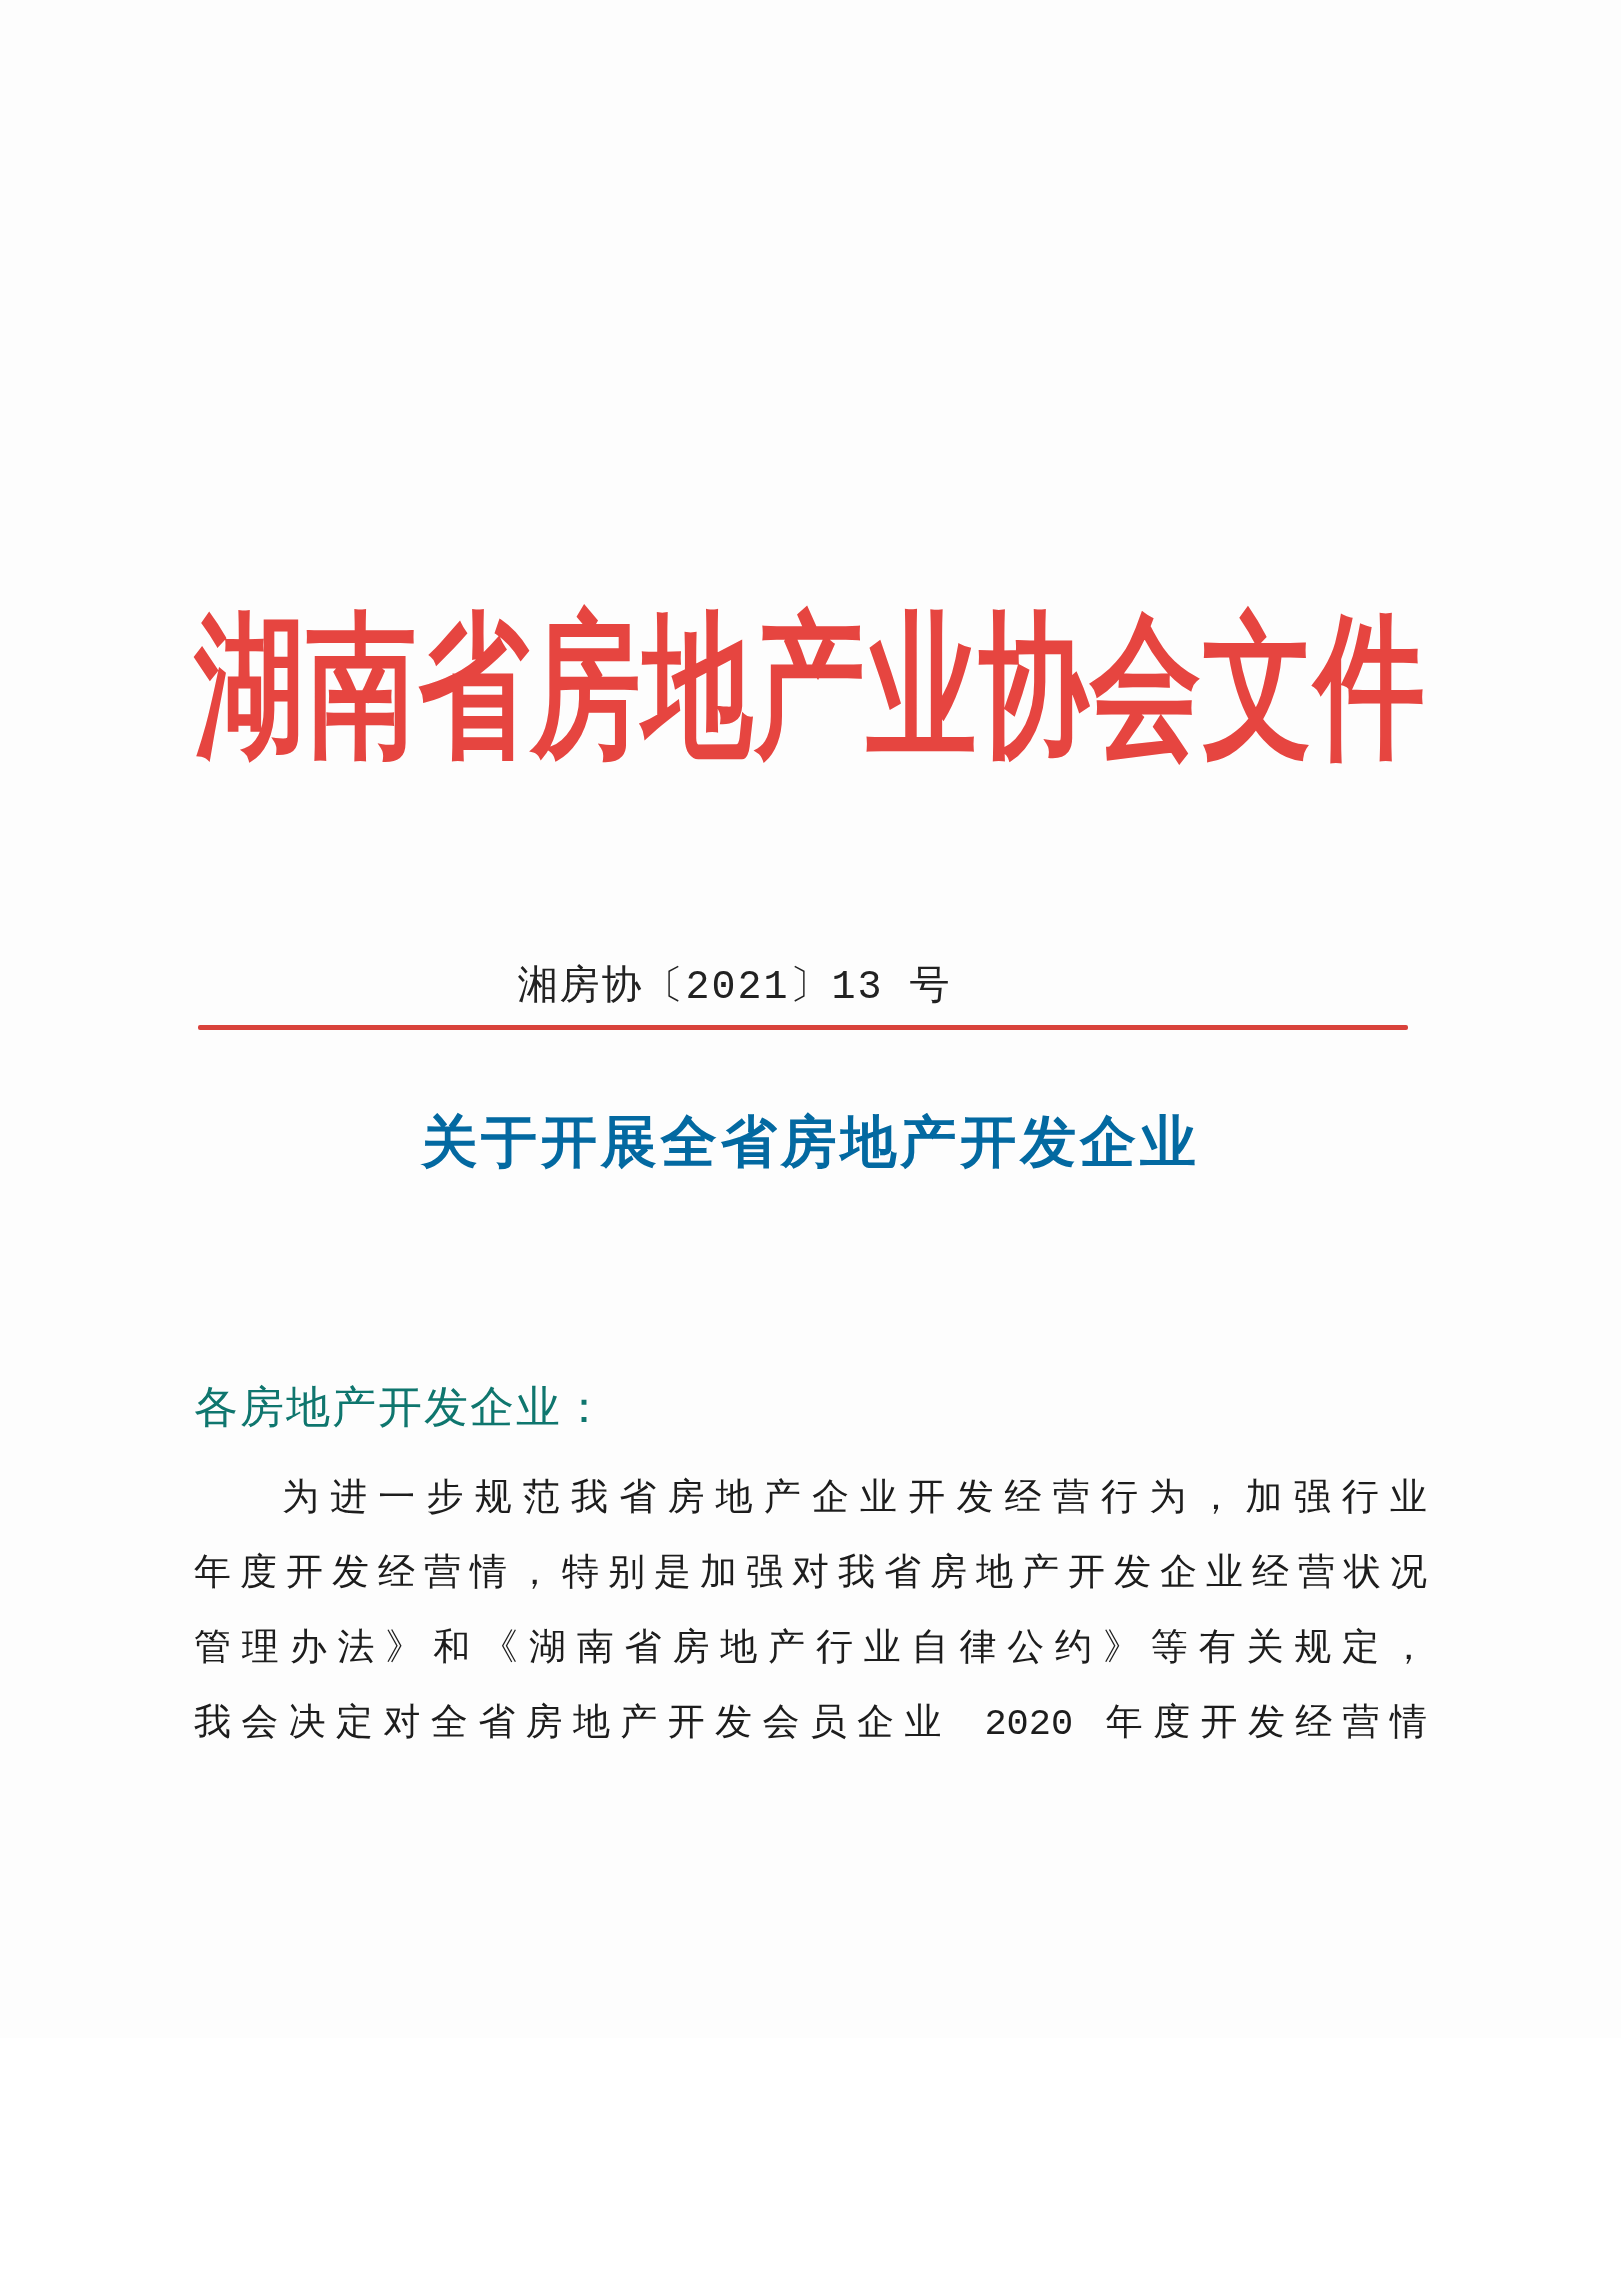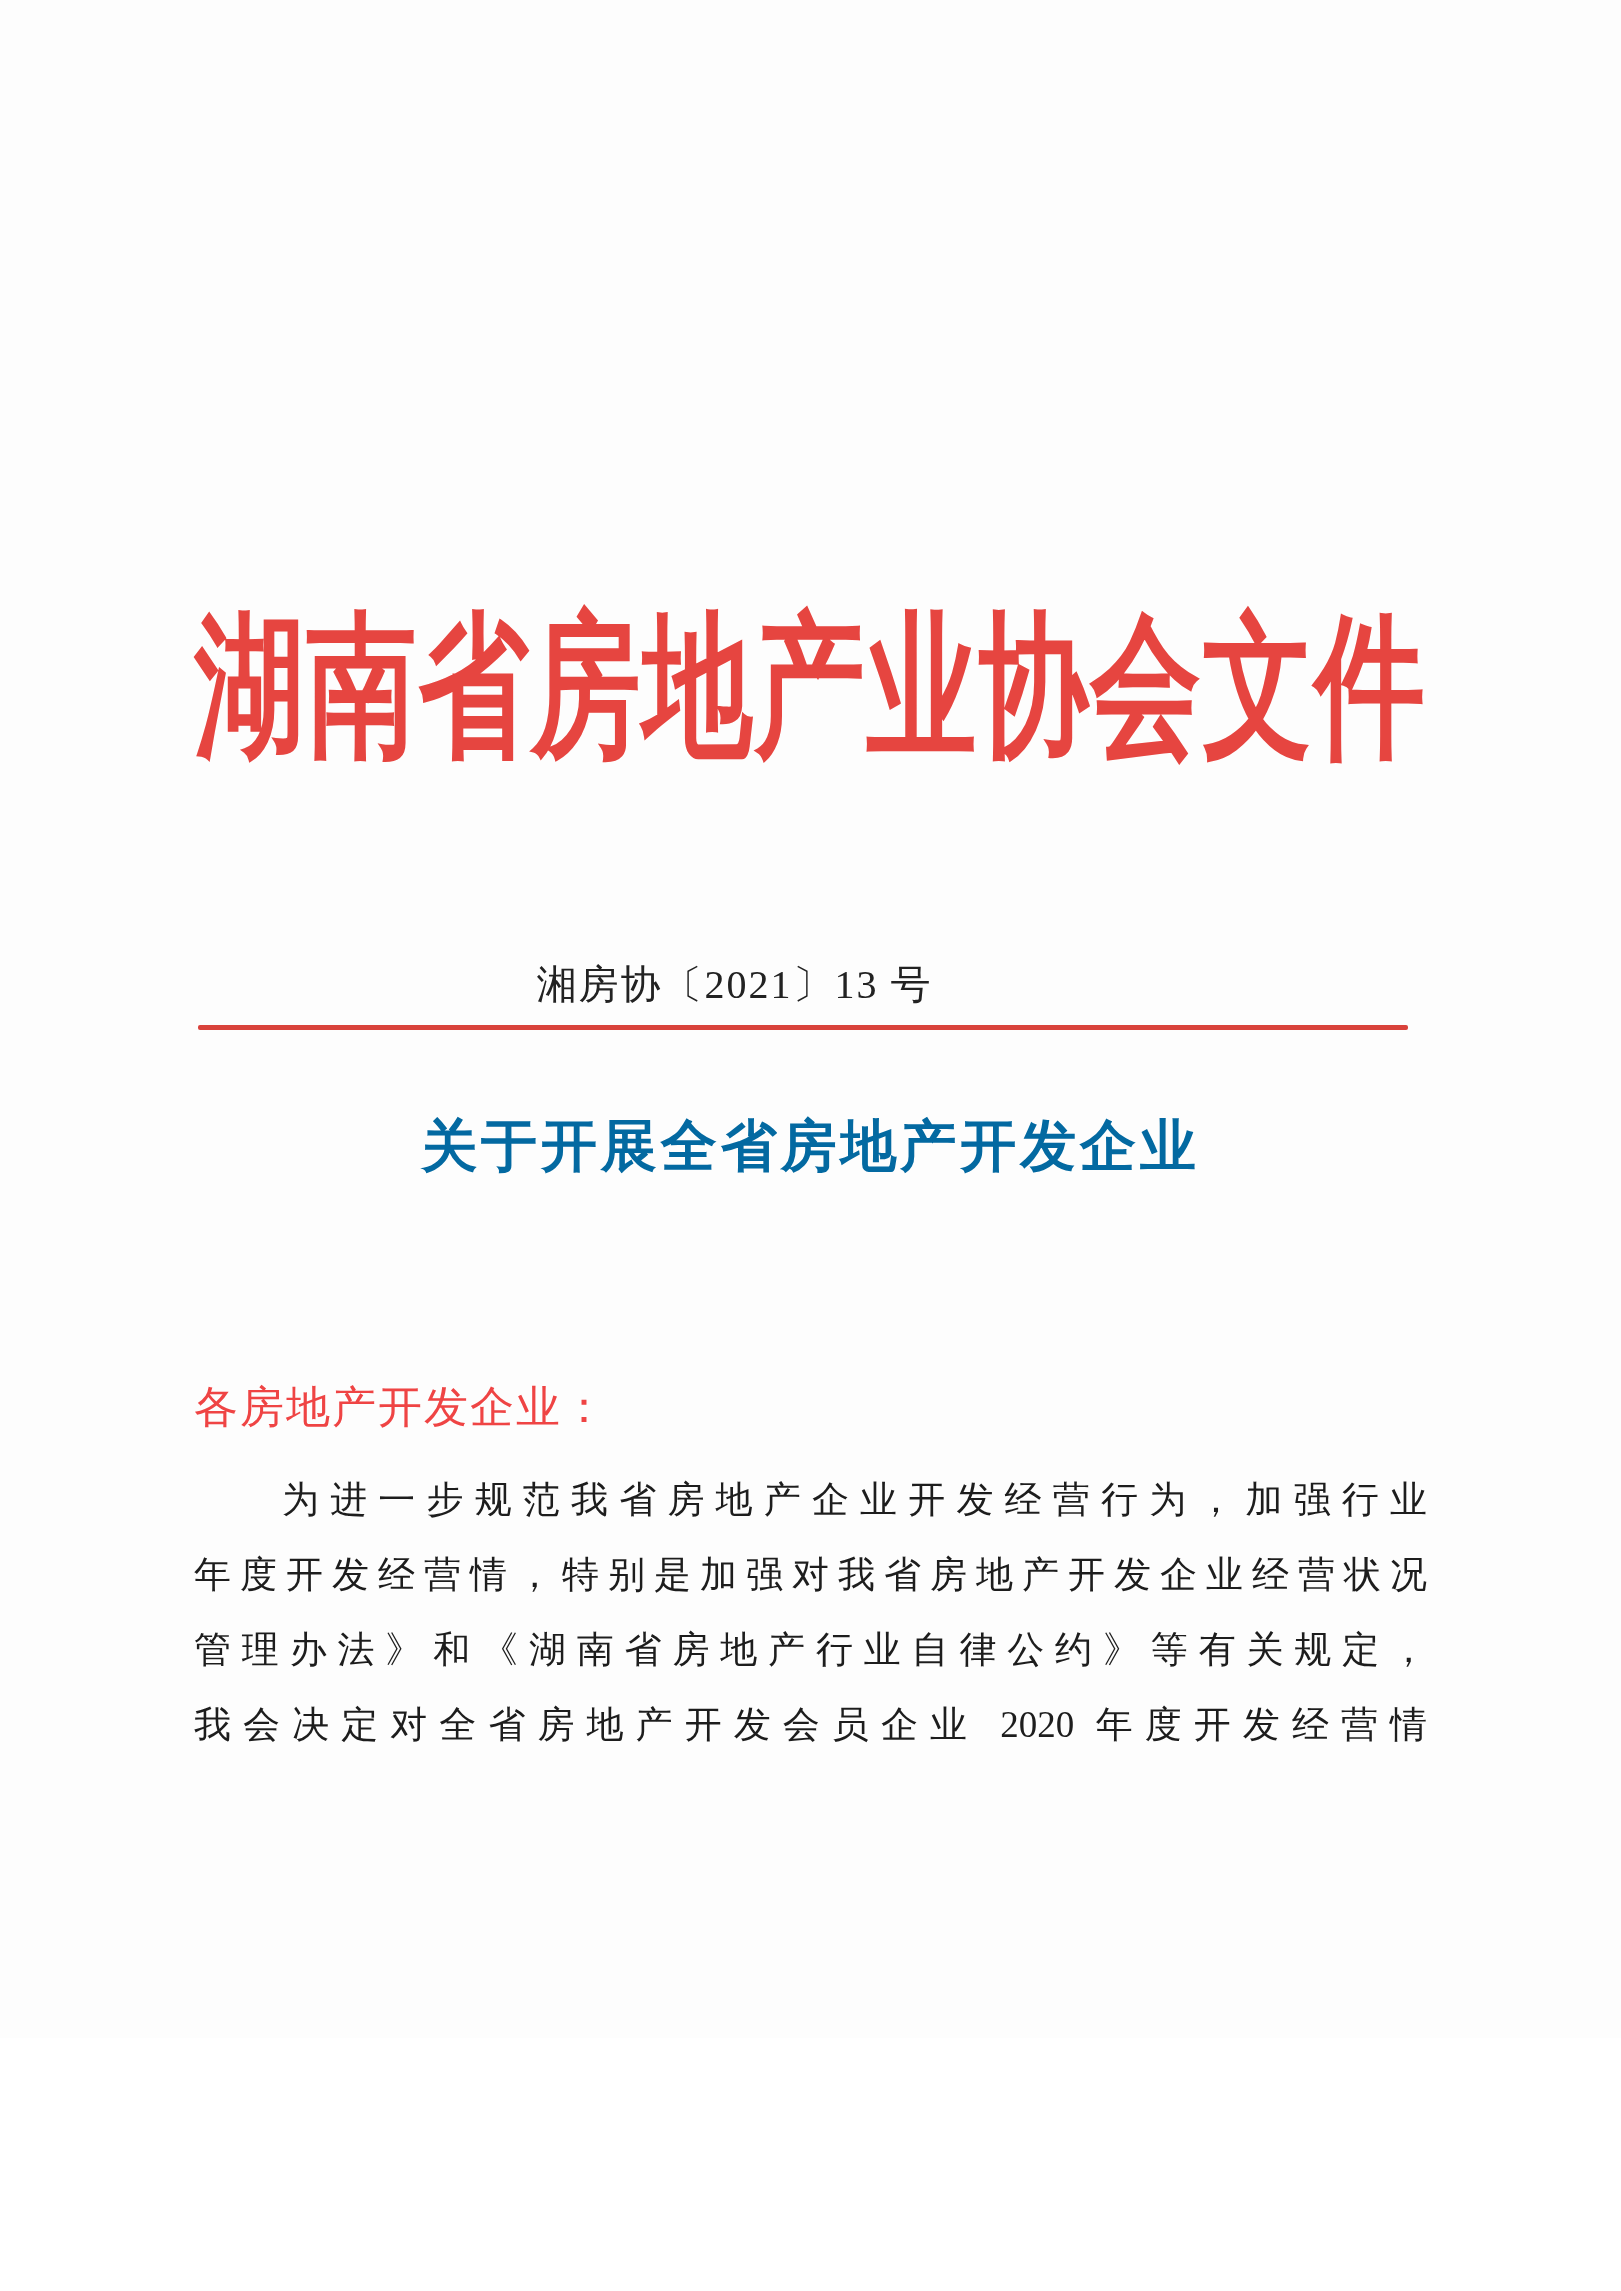--- a/index.html
+++ b/index.html
@@ -4,21 +4,21 @@
 <style>
   html, body { margin: 0; padding: 0; }
   body { background: #ffffff; }
 
   .page {
     position: relative;
     width: 1621px;
     height: 2038px;
     background: #fdfdfd;
     overflow: hidden;
-    font-family: Liberation Serif, serif;
+    font-family: Liberation Mono, monospace;
     color: #262626;
   }
 
   
   .header-title {
     position: absolute;
     top: 582px;
     left: 0;
     width: 100%;
     text-align: center;
@@ -68,21 +68,21 @@
     letter-spacing: 3.9px;
     color: #0369a1;
   }
 
   .salutation {
     position: absolute;
     top: 1378px;
     left: 194px;
     font-size: 44px;
     letter-spacing: 2px;
-    color: #ef4444;
+    color: #0f766e;
   }
 
   .body-text {
     position: absolute;
     top: 1462px;
     left: 194px;
     width: 1233px;
     font-size: 37px;
     color: #1d1d1d;
   }

